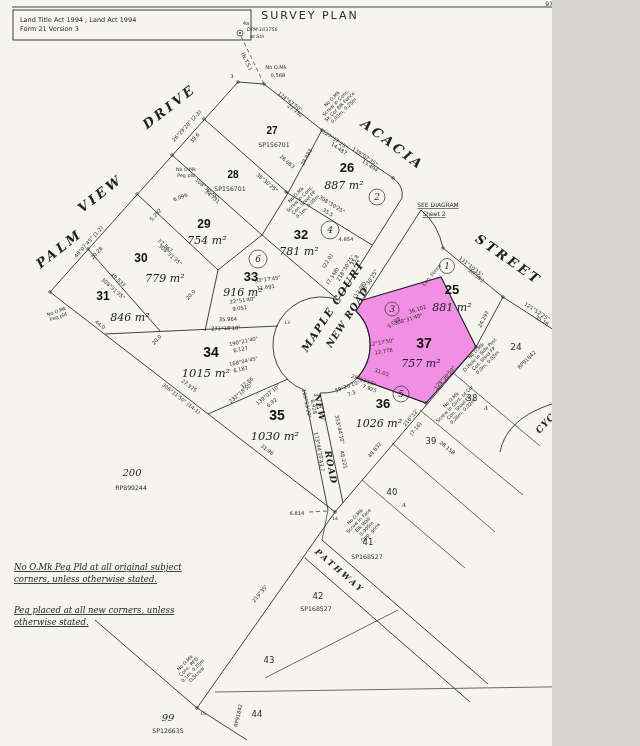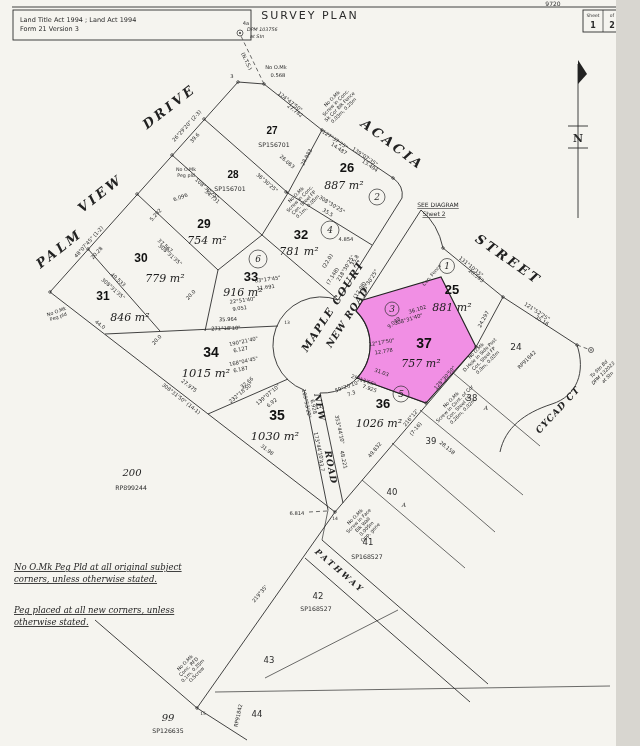--- a/index.html
+++ b/index.html
@@ -1,16 +1,16 @@
 <!DOCTYPE html>
 <html><head>
 <meta charset="utf-8">
 <style>
   html,body{margin:0;padding:0;background:#d8d6d0;}
-  #page{position:relative;width:616px;height:746px;background:#f5f4ef;overflow:hidden;}
+  #page{position:relative;width:552px;height:746px;background:#f5f4ef;overflow:hidden;}
   svg{display:block;}
   text{text-anchor:middle;fill:#2b2b2b;font-family:"DejaVu Sans",sans-serif;}
   .ln{stroke:#2e2e2e;fill:none;stroke-width:0.9;}
   .thin{stroke-width:0.7;}
   .dash{stroke-dasharray:4 3;}
   .b{font-size:5.2px;}
   .b6{font-size:6px;}
   .mk{font-size:4.8px;}
   .num{font-family:"Liberation Sans",sans-serif;font-weight:bold;fill:#111;}
   .area{font-family:"DejaVu Serif",serif;font-style:italic;fill:#1d1d1d;}

